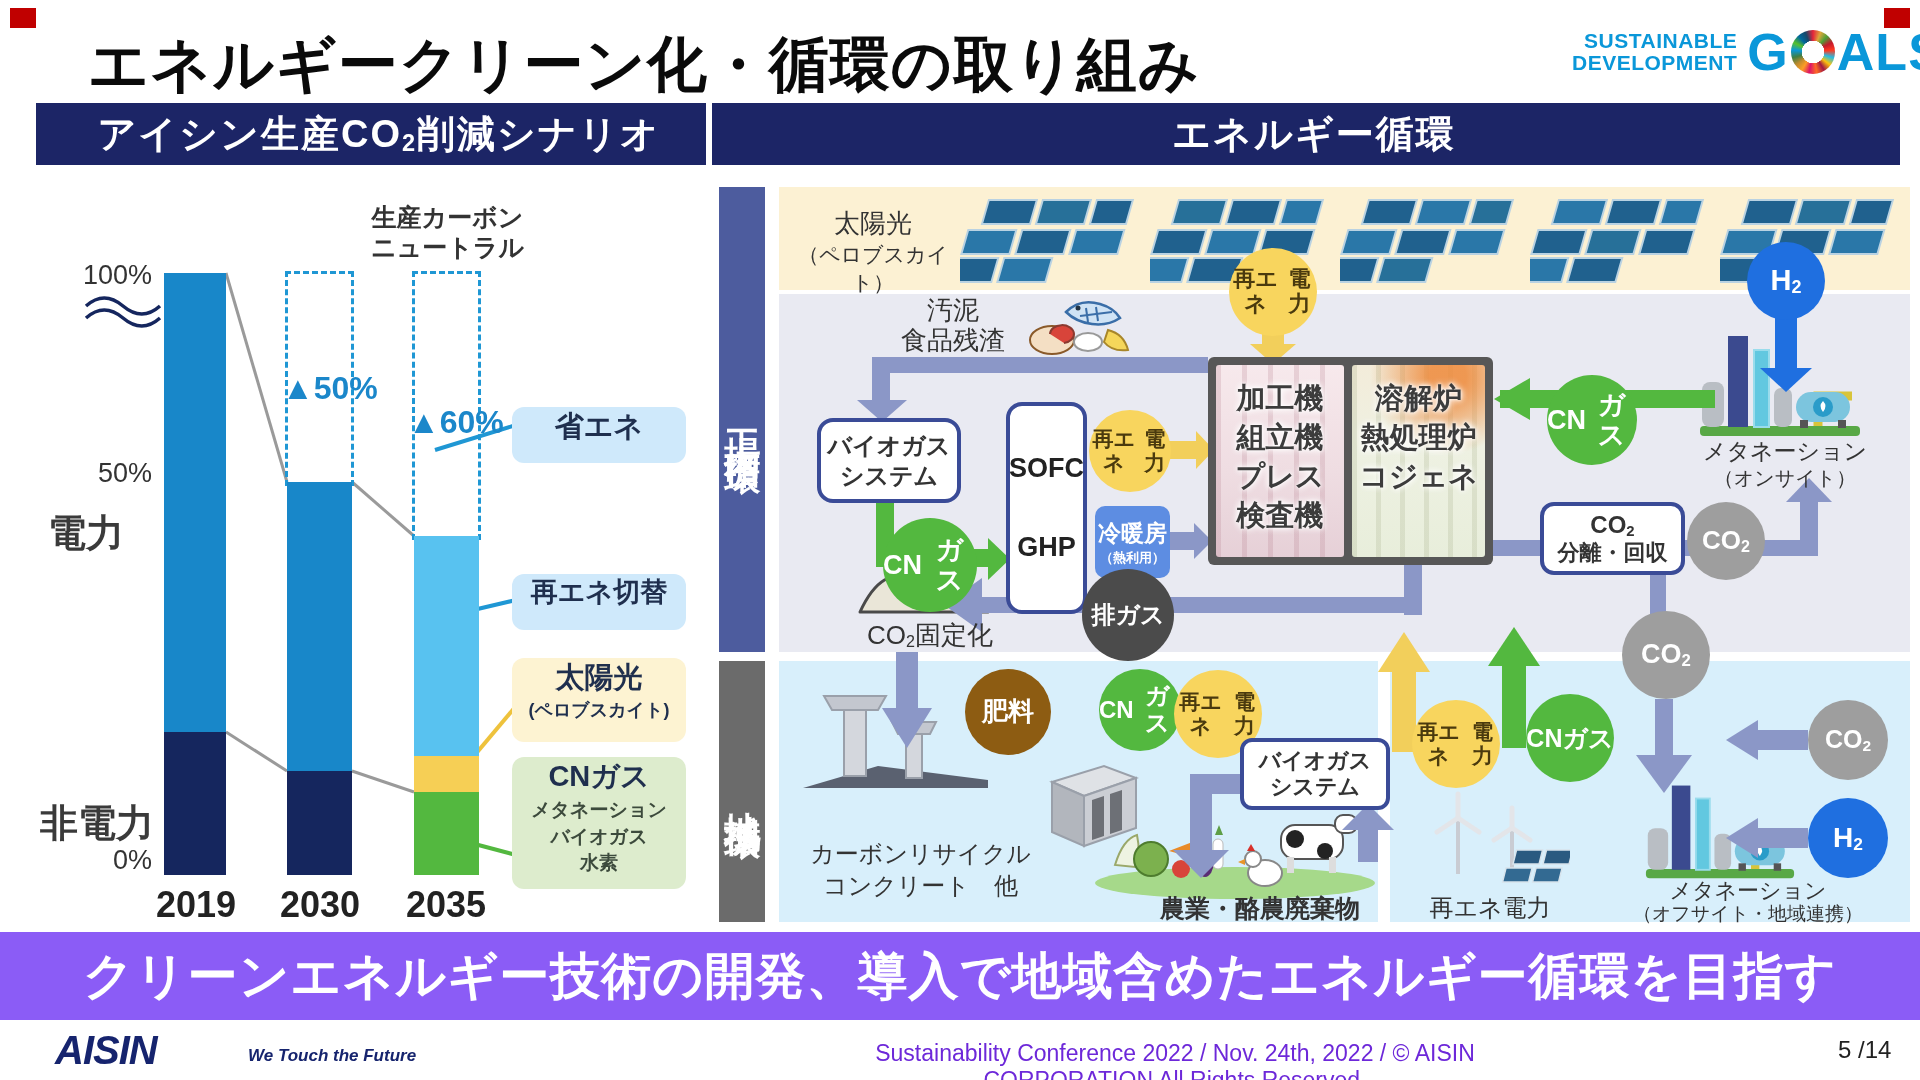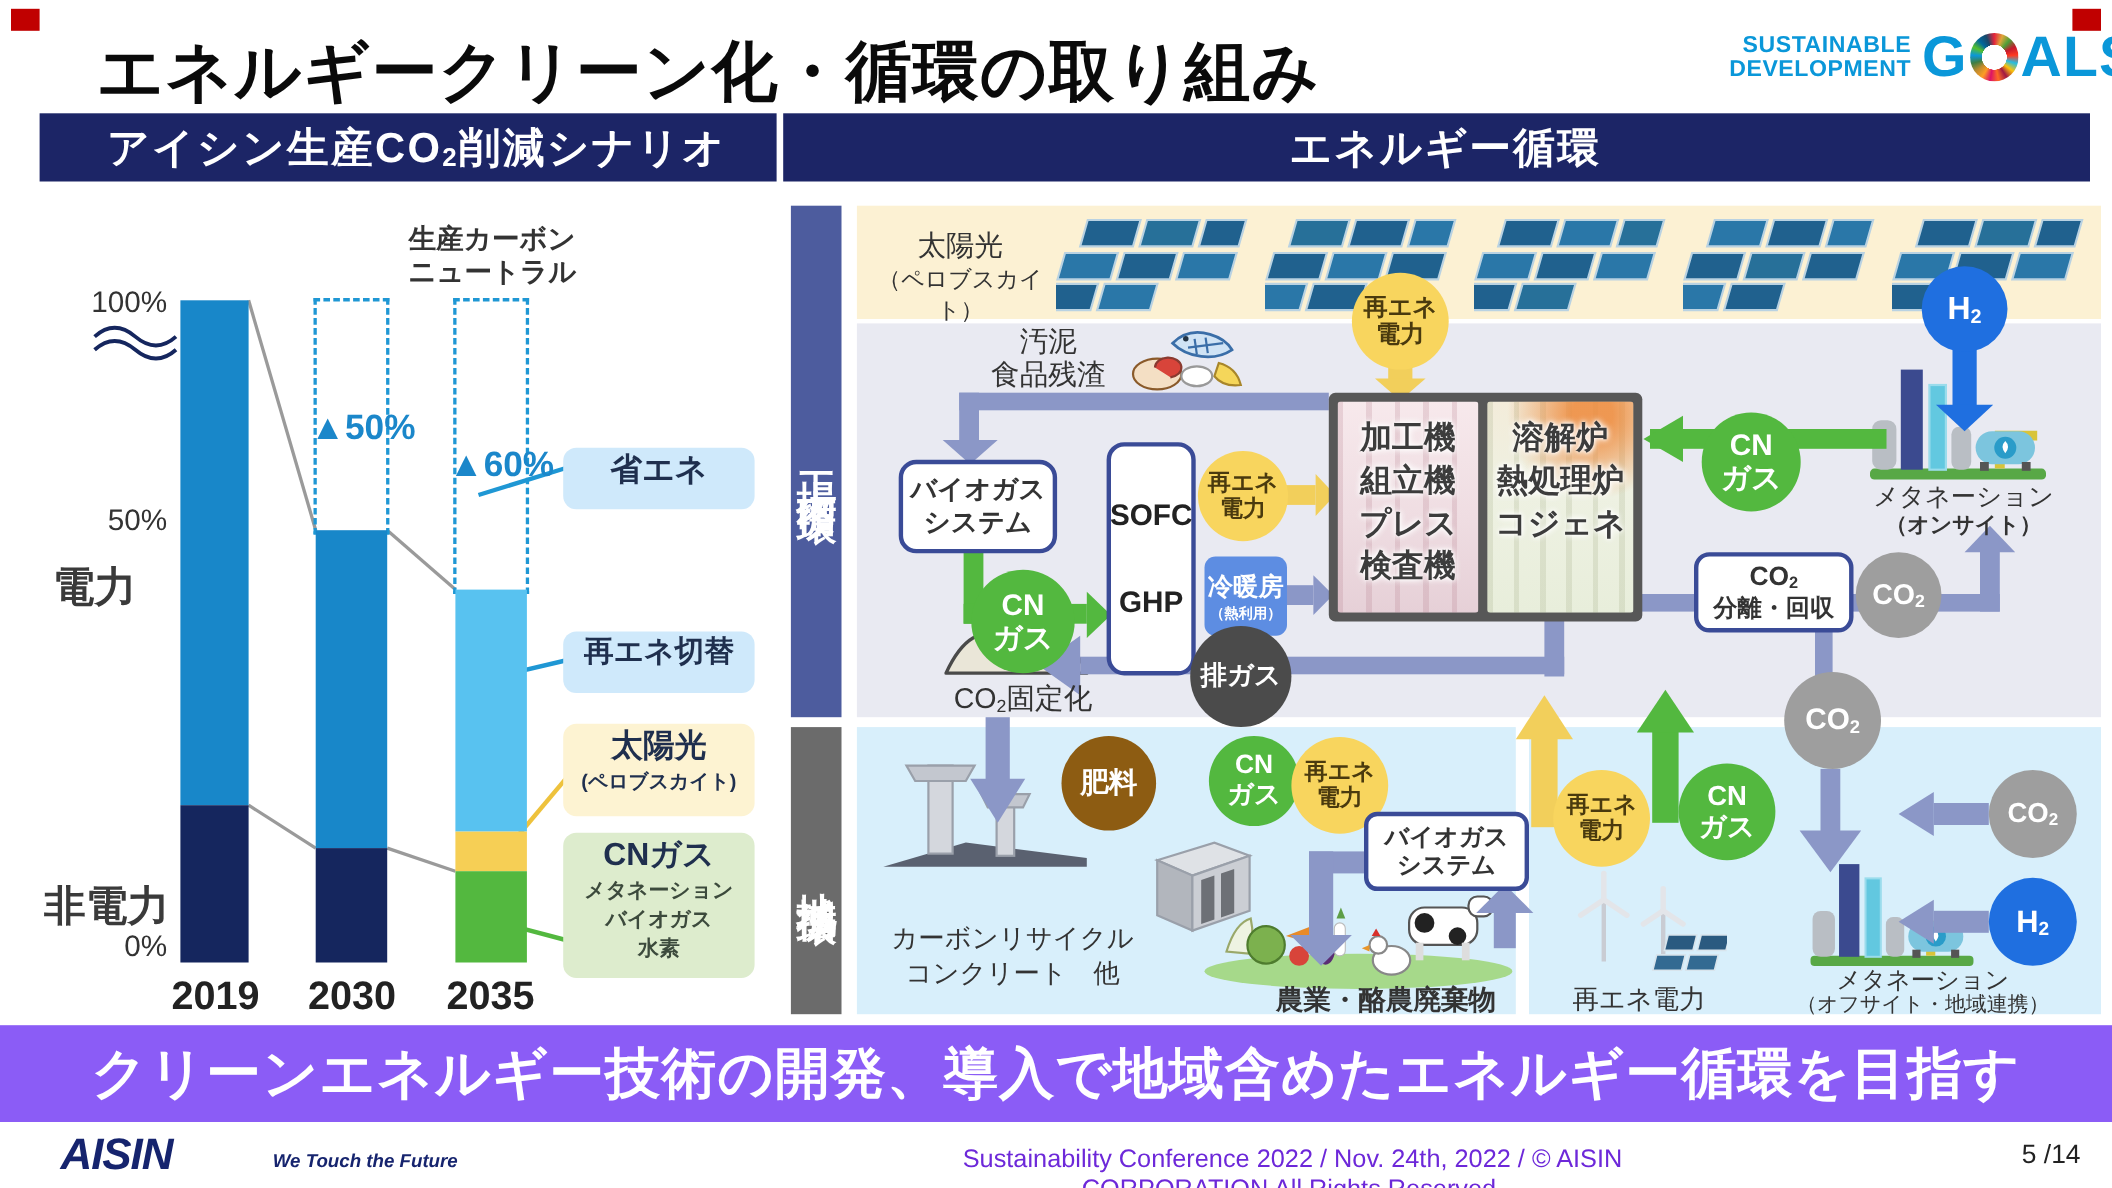--- a/index.html
+++ b/index.html
@@ -18,21 +18,21 @@
   .axlbl{position:absolute;font-size:38px;font-weight:800;color:#3a3a3a;}
   .marker{position:absolute;font-size:32px;font-weight:700;color:#1b87ca;}
   .year{position:absolute;font-size:36px;font-weight:700;color:#222;text-align:center;width:100px;}
   .lgbox{position:absolute;border-radius:12px;display:flex;flex-direction:column;align-items:center;color:#1f2f4e;}
   .lgbox .bt{font-size:29px;font-weight:700;}
   .lgbox .bs{font-size:18px;font-weight:600;}
   .lgbox .bi{font-size:19px;font-weight:600;color:#3c4a3c;line-height:1.4;}
   .vstrip{position:absolute;color:#fff;display:flex;align-items:center;justify-content:center;}
   .vtext{writing-mode:vertical-rl;text-orientation:upright;font-size:36px;font-weight:700;letter-spacing:8px;}
   .panel{position:absolute;}
-  .circle{position:absolute;border-radius:50%;display:flex;flex-direction:column;align-items:center;justify-content:center;font-weight:800;text-align:center;line-height:1.12;}
+  .circle{position:absolute;border-radius:50%;display:flex;align-items:center;justify-content:center;font-weight:800;text-align:center;line-height:1.12;}
   .cy{background:#f8d55e;color:#4a3a0e;}
   .cg{background:#53b83f;color:#fff;}
   .cgray{background:#9e9e9e;color:#fff;}
   .cdark{background:#4b4b4b;color:#fff;}
   .cblue{background:#1f6fe0;color:#fff;}
   .cbrown{background:#8d5c12;color:#fff;}
   .wbox{position:absolute;background:#fff;border:4px solid #3a4b97;border-radius:16px;display:flex;flex-direction:column;align-items:center;justify-content:center;color:#333;font-weight:700;text-align:center;}
   .photo{position:absolute;border-radius:3px;overflow:hidden;display:flex;align-items:flex-start;justify-content:center;}
   .photo .ptx{margin-top:14px;font-size:29px;font-weight:700;color:#3c3c3c;line-height:1.35;text-align:center;
     text-shadow:0 0 7px #fff,0 0 7px #fff,0 0 3px #fff;}
@@ -443,21 +443,21 @@
     <span>CN</span>
       <span>ガス</span>
   </div>
 
   <div class="circle cblue" style="left:1747px;top:242px;width:78px;height:78px;font-size:29px;">
     <span><span>H</span><span class="sub">2</span></span>
   </div>
 
   <div class="lbl" style="left:1690px;top:438px;width:190px;line-height:1.2;">
     <div style="font-size:23px;">メタネーション</div>
-    <div style="font-size:20px;font-weight:bold;">（オンサイト）</div>
+    <div style="font-size:20px;">（オンサイト）</div>
   </div>
 
   <div class="wbox" style="left:1540px;top:502px;width:137px;height:65px;border-radius:14px;line-height:1.2;">
     <span style="font-size:24px;"><span>CO</span><span class="sub">2</span></span>
     <span style="font-size:22px;">分離・回収</span>
   </div>
 
   <div class="circle cgray" style="left:1687px;top:502px;width:78px;height:78px;font-size:26px;">
     <span><span>CO</span><span class="sub">2</span></span>
   </div>

